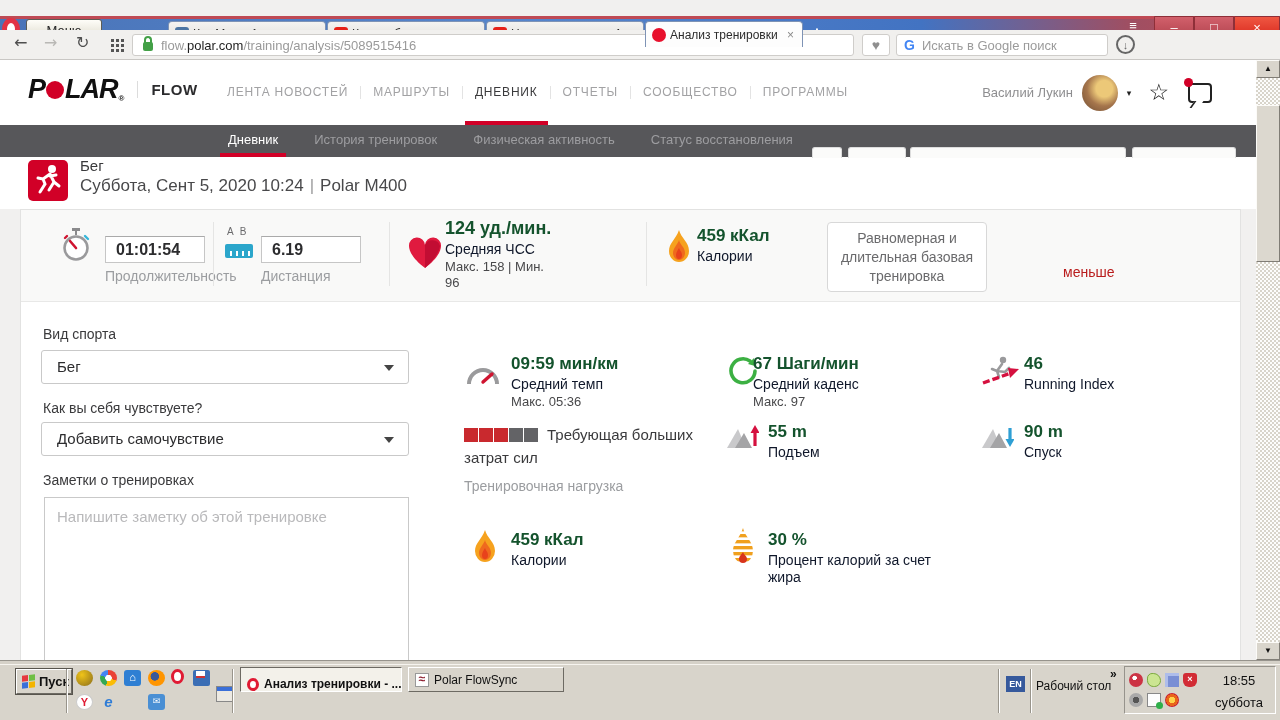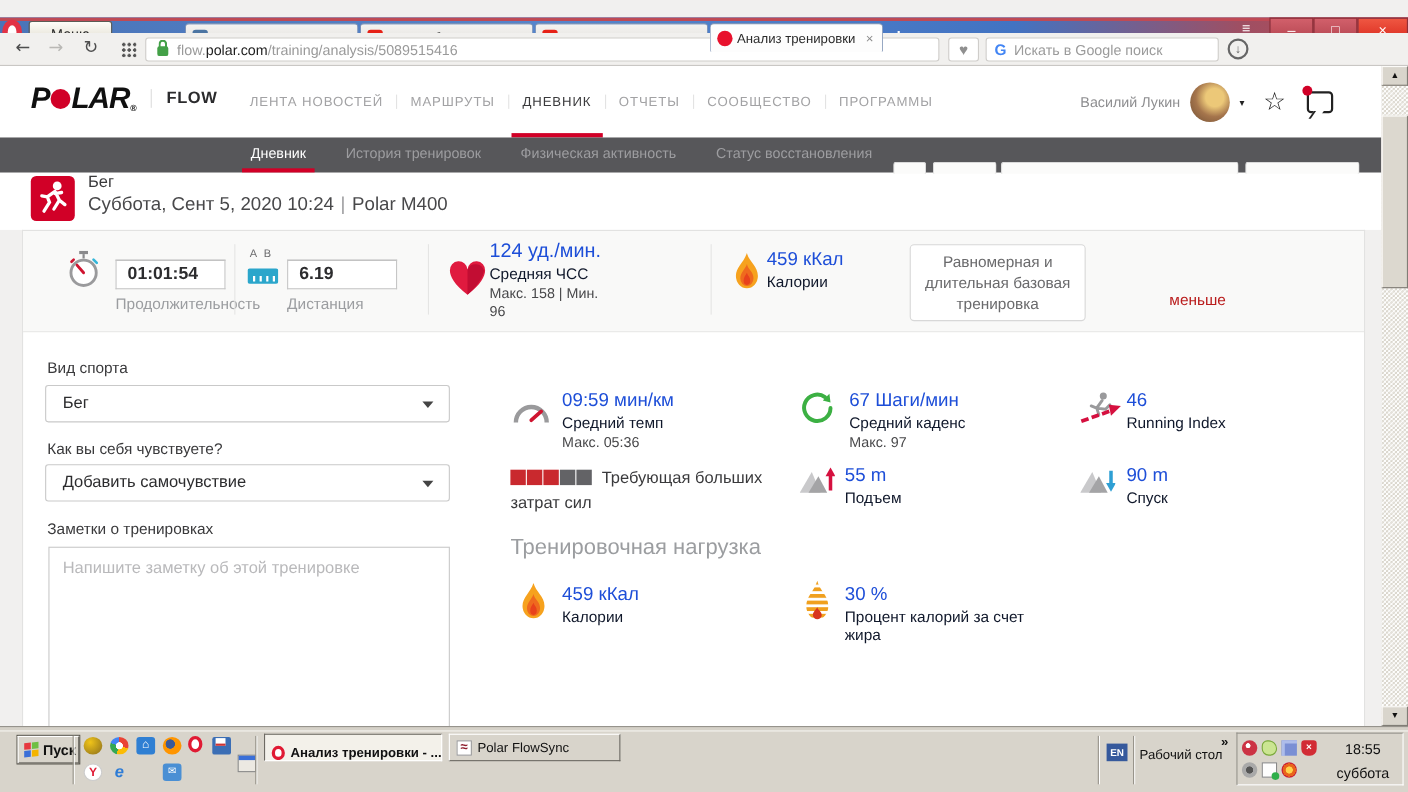--- a/index.html
+++ b/index.html
@@ -98,21 +98,21 @@
   .sport-date { position:absolute; left:80px; top:19px; font-size:17px; color:#48484a; }
   .sport-date .sep { color:#9a9a9c; padding:0 6px; }
 
   
   .card { position:absolute; left:20px; top:149px; width:1221px; height:452px; background:#fff; border:1px solid #e2e2e1; border-bottom:none; }
   .summary { position:absolute; left:0; top:0; width:100%; height:92px; background:#f9f9f8; border-bottom:1px solid #e8e8e7; }
   .vdiv { position:absolute; top:12px; height:64px; width:1px; background:#e5e5e4; }
   .stat-input { position:absolute; height:27px; width:100px; border:1px solid #c6c6c6; border-top-color:#aaa; background:#fff;
     font-family:"Liberation Sans",sans-serif; font-size:16px; font-weight:bold; color:#2c2c2e; padding:0 10px; }
   .stat-label { position:absolute; font-size:14px; color:#9b9da0; white-space:nowrap; }
-  .big-val { font-size:17px; font-weight:normal; color:#1d4ed8; white-space:nowrap; }
+  .big-val { font-size:17px; font-weight:bold; color:#14532d; white-space:nowrap; }
   .sub-label { font-size:14px; color:#0f172a; margin-top:2px; white-space:nowrap; }
   .sub-max { font-size:13px; color:#48484a; margin-top:2px; white-space:nowrap; }
   .ab-label { position:absolute; left:206px; top:16px; font-size:10px; color:#6a6a6c; letter-spacing:6px; }
   .benefit-box { position:absolute; left:806px; top:12px; width:160px; height:70px; background:#fff; border:1px solid #d8d8d8; border-radius:4px;
     font-size:14px; color:#6a6a6c; text-align:center; padding:6px 10px; line-height:19px; }
   .less-link { position:absolute; left:1042px; top:54px; font-size:14px; color:#b91c1c; }
 
   
   .f-label { position:absolute; font-size:14px; color:#3a3a3c; }
   .selbox { position:absolute; left:20px; width:368px; height:34px; background:#fff; border:1px solid #c9c9c9; border-radius:3px;
@@ -121,21 +121,21 @@
   .notes { position:absolute; left:23px; top:287px; width:365px; height:165px; border:1px solid #c9c9c9; resize:none; outline:none;
     font-family:"Liberation Sans",sans-serif; font-size:15px; color:#444; padding:10px 12px; }
   .notes::placeholder { color:#b9b9bb; }
 
   
   .m-ico { position:absolute; }
   .m-text { position:absolute; }
   .load-block { position:absolute; left:443px; top:214px; width:242px; font-size:15px; color:#3a3a3c; line-height:21px; }
   .load-squares { display:inline-block; vertical-align:-2px; margin-right:8px; white-space:nowrap; }
   .load-sq { display:inline-block; width:14px; height:14px; margin-right:1px; }
-  .load-sub { font-size:20px; color:#9b9da0; margin-top:20px; }
+  .load-sub { font-size:14px; color:#9b9da0; margin-top:8px; }
   .load-detail { font-size:14px; color:#48484a; margin-top:2px; width:230px; line-height:17px; }
 
   
   .scrollbar { position:absolute; left:1256px; top:60px; width:24px; height:600px; background-color:#fdfdfc;
     background-image:linear-gradient(45deg,#d8d4ca 25%,rgba(0,0,0,0) 25%,rgba(0,0,0,0) 75%,#d8d4ca 75%),
                      linear-gradient(45deg,#d8d4ca 25%,rgba(0,0,0,0) 25%,rgba(0,0,0,0) 75%,#d8d4ca 75%);
     background-size:4px 4px; background-position:0 0,2px 2px; }
   .sb-btn { position:absolute; left:0; width:24px; height:18px; background:#d9d5cc;
     border:1px solid; border-color:#fcfbf8 #807d76 #807d76 #fcfbf8; font-size:8px; color:#111; text-align:center; line-height:16px; }
   .sb-thumb { position:absolute; left:0; top:45px; width:24px; height:157px; background:#dcd8cf;
@@ -386,21 +386,21 @@
       </svg>
       <div class="m-text" style="left:490px;top:320px;">
         <div class="big-val">459 кКал</div>
         <div class="sub-label">Калории</div>
       </div>
 
       <svg class="m-ico" style="left:707px;top:146px;" width="30" height="32" viewBox="0 0 30 32">
         <path d="M22 5 a12 12 0 1 0 5 10" fill="none" stroke="#3cb043" stroke-width="3.6" stroke-linecap="round"></path>
         <polygon points="27,10 20,8 26,2" fill="#3cb043"></polygon>
       </svg>
-      <div class="m-text" style="left:751px;top:144px;">
+      <div class="m-text" style="left:732px;top:144px;">
         <div class="big-val">67 Шаги/мин</div>
         <div class="sub-label">Средний каденс</div>
         <div class="sub-max">Макс. 97</div>
       </div>
 
       <svg class="m-ico" style="left:706px;top:212px;" width="32" height="28" viewBox="0 0 32 28">
         <polygon points="0,26 11,7 19,26" fill="#c9c9cb"></polygon>
         <polygon points="8,26 17,11 25,26" fill="#a4a4a6"></polygon>
         <line x1="28" y1="24" x2="28" y2="9" stroke="#d5103f" stroke-width="3.2"></line>
         <polygon points="23.5,11 32.5,11 28,3" fill="#d5103f"></polygon>

